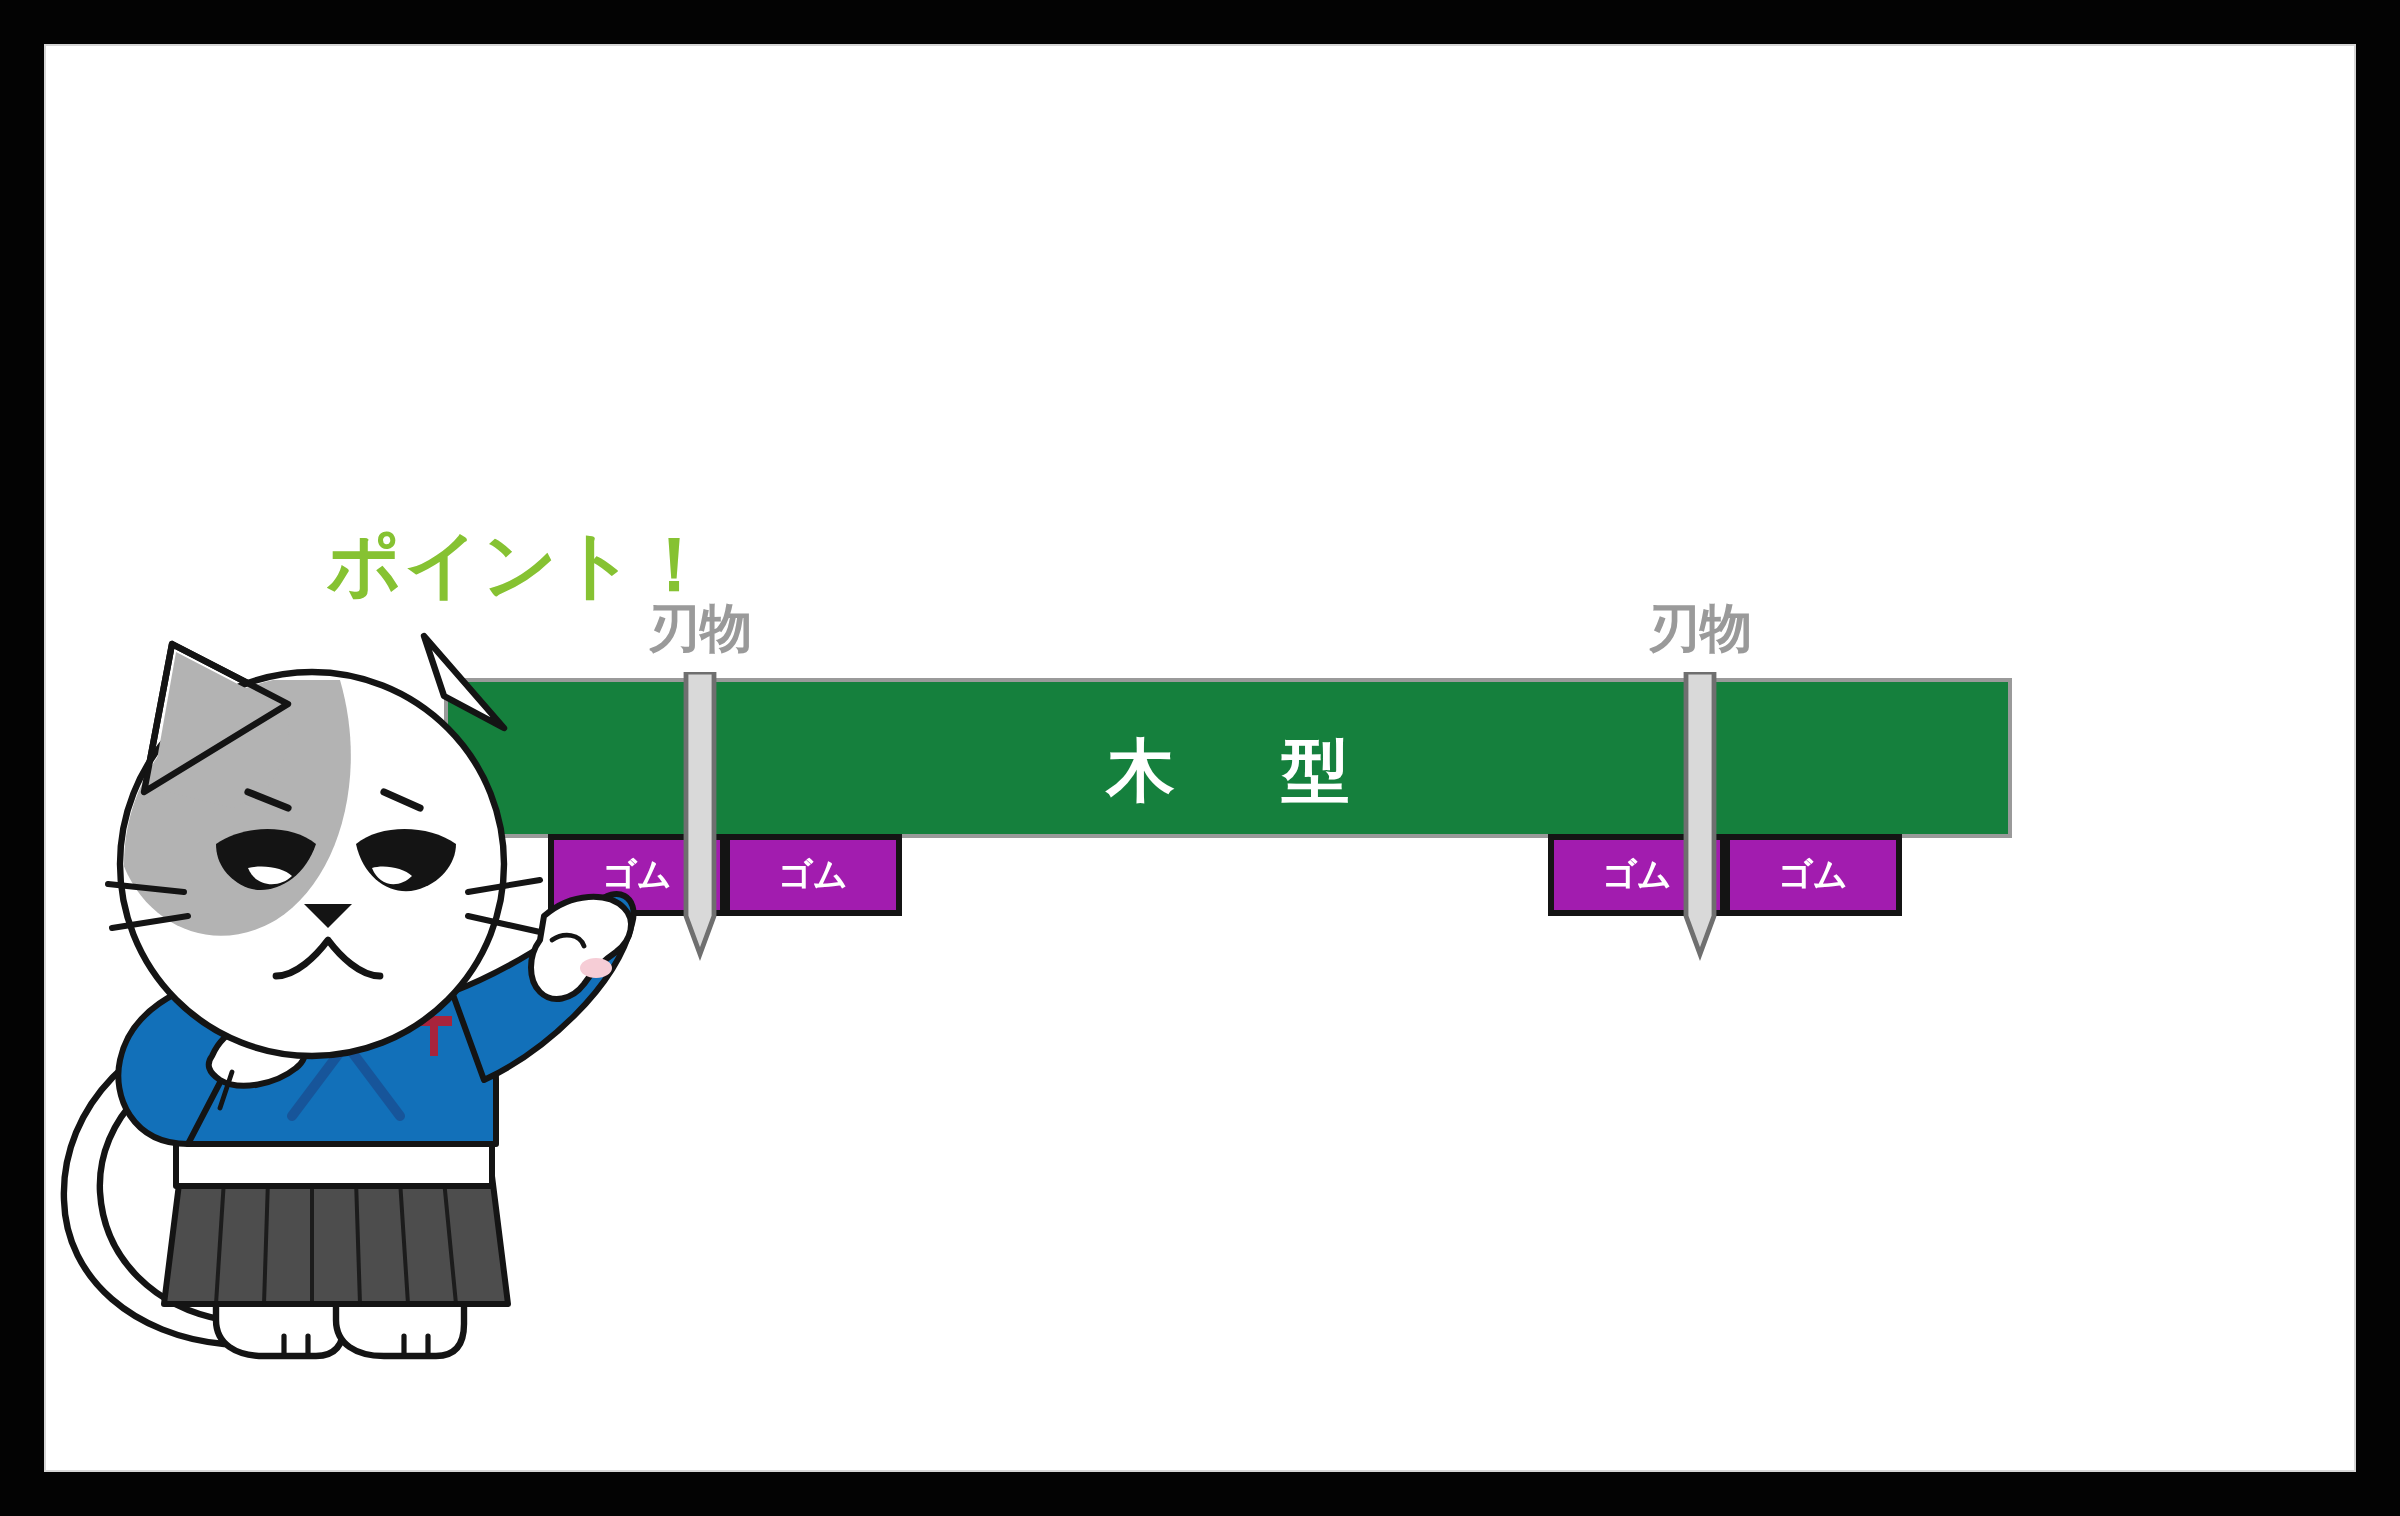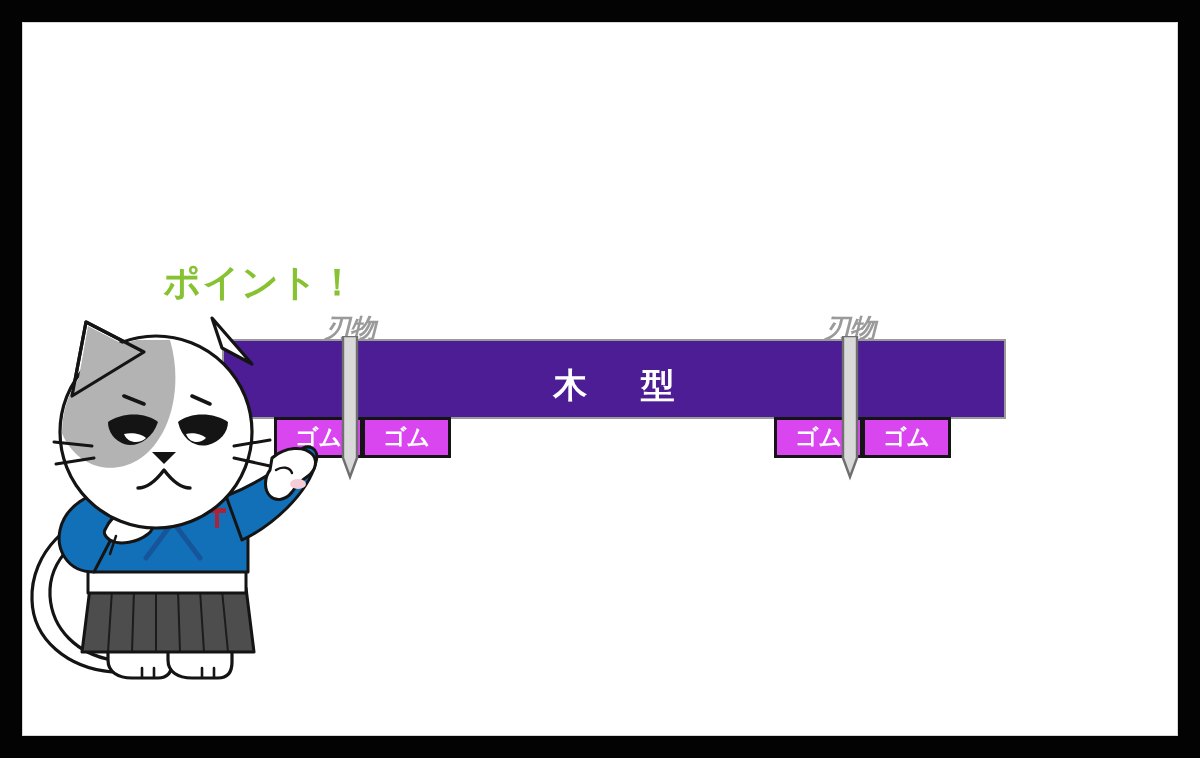--- a/index.html
+++ b/index.html
@@ -52,21 +52,21 @@
   #headline .l1 { display: block; }
   #headline .l2 { display: block; }
 
   
   #mold {
     position: absolute;
     left: 222px;
     top: 339px;
     width: 784px;
     height: 80px;
-    background: #4c1d95;
+    background: #15803d;
     border: 2px solid #9a9a9a;
     box-sizing: border-box;
   }
   #mold-label {
     position: absolute;
     left: 0; right: 0;
     top: 22px;
     text-align: center;
     color: #ffffff;
     font-size: 34px;
@@ -74,25 +74,25 @@
     letter-spacing: 22px;
     text-indent: 22px;
     white-space: pre;
   }
 
   
   .rubber {
     position: absolute;
     width: 89px;
     height: 41px;
-    background: #d946ef;
+    background: #a21caf;
     border: 3px solid #141414;
     box-sizing: border-box;
     color: #ffffff;
-    font-size: 23px;
+    font-size: 17px;
     font-weight: bold;
     line-height: 35px;
     text-align: center;
     white-space: nowrap;
   }
   .rubber-l1 { left: 274px; top: 417px; }
   .rubber-l2 { left: 362px; top: 417px; }
   .rubber-r1 { left: 774px; top: 417px; }
   .rubber-r2 { left: 862px; top: 417px; }
 
@@ -101,28 +101,27 @@
     position: absolute;
     width: 24px;
     height: 145px;
     top: 336px;
   }
   .blade-left  { left: 338px; }
   .blade-right { left: 838px; }
 
   .blade-label {
     position: absolute;
-    top: 311px;
+    top: 297px;
     width: 120px;
     text-align: center;
     color: #9a9a9a;
     font-size: 26px;
     font-weight: bold;
     white-space: nowrap;
-    font-style: italic;
   }
   .blade-label-left  { left: 290px; }
   .blade-label-right { left: 790px; }
 
   
   #cat {
     position: absolute;
     left: 20px;
     top: 300px;
     width: 300px;

